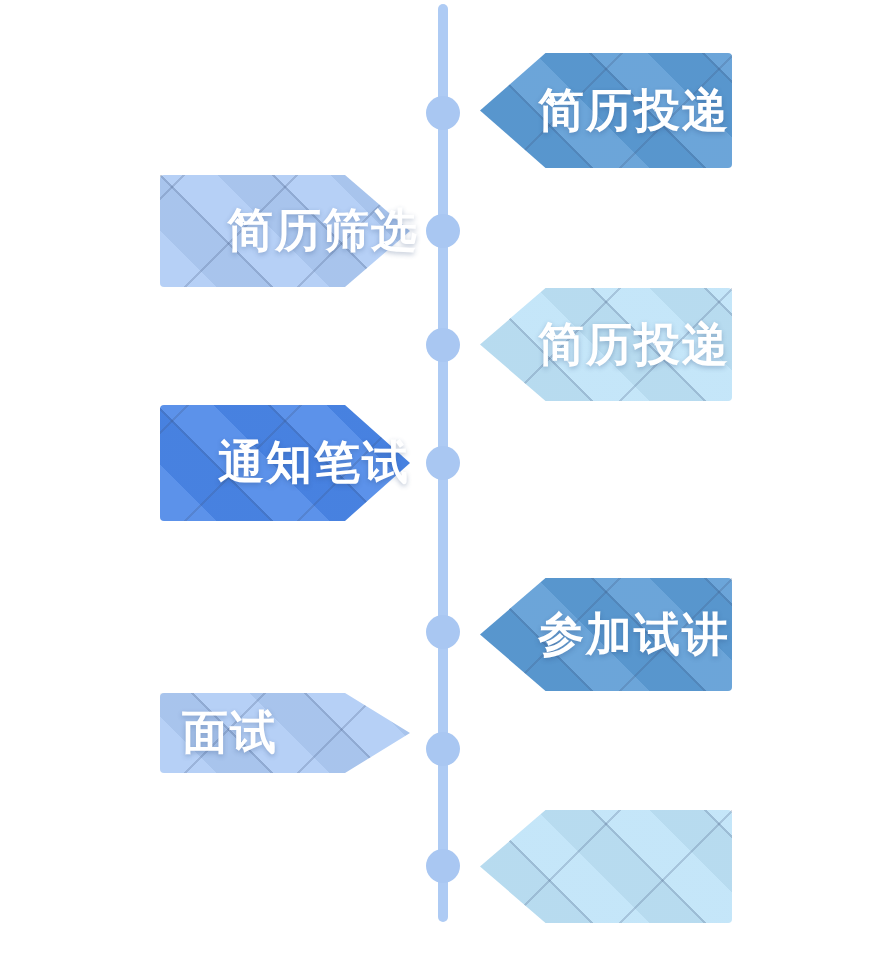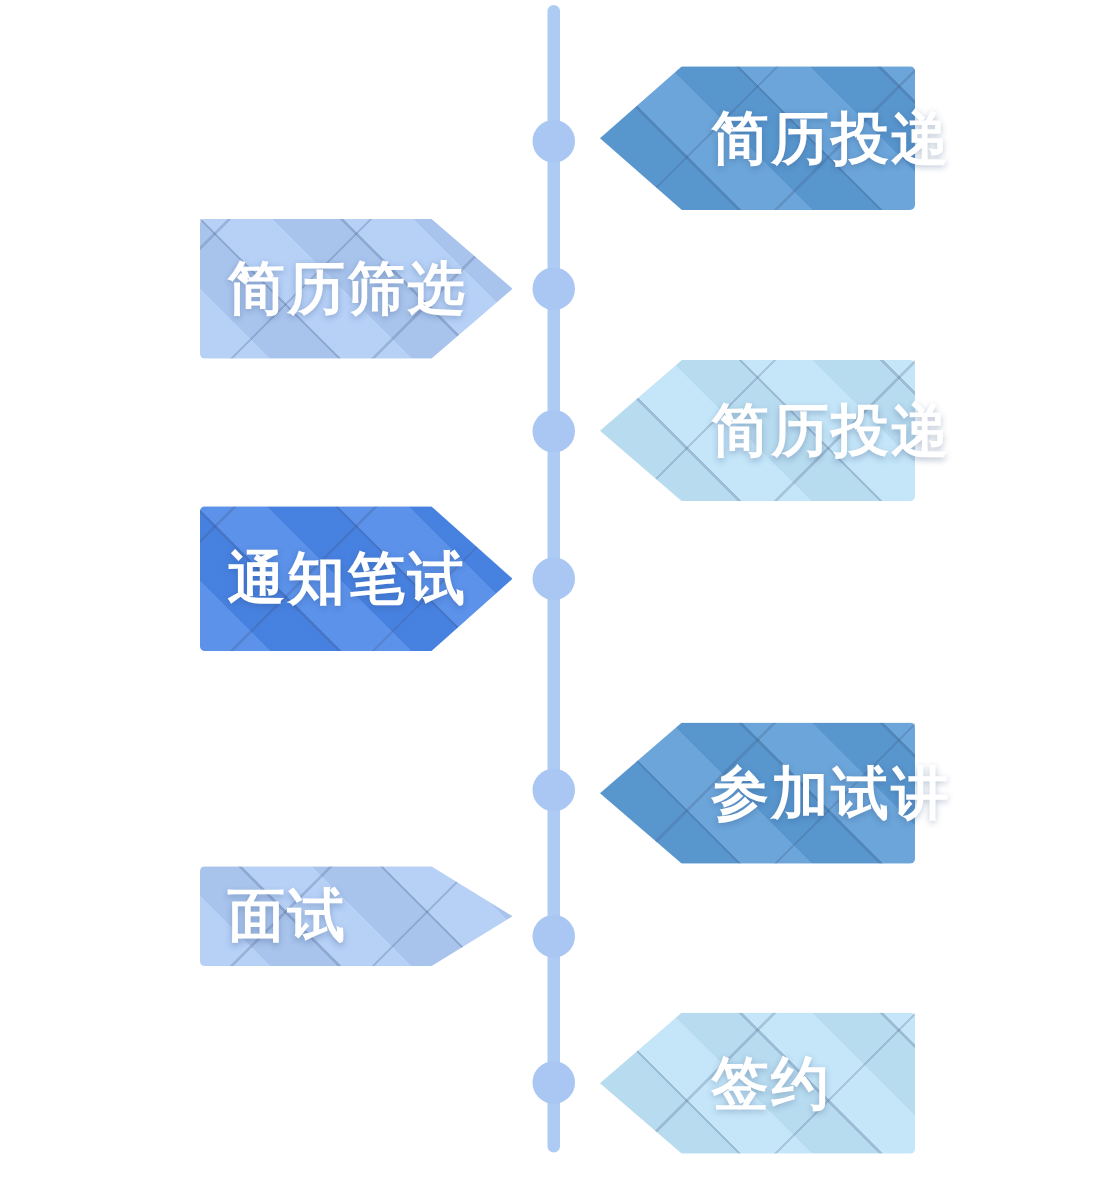--- a/index.html
+++ b/index.html
@@ -88,21 +88,21 @@
     z-index: 2;
     color: #ffffff;
     font-size: 46px;
     font-weight: bold;
     letter-spacing: 2px;
     white-space: nowrap;
     text-shadow: 0 2px 5px rgba(40,70,120,0.30);
     font-family: "DejaVu Sans", "Liberation Sans", sans-serif;
   }
   .step.point-right .step-label { margin-left: 22px; }
-  .step.point-left  .step-label { margin-left: 89px; }
+  .step.point-left  .step-label { margin-left: 58px; }
 </style>
 </head>
 <body>
 
 <div id="stage">
 
   <div class="timeline-axis"></div>
 
   <div id="dots">
       <div class="timeline-dot" style="top: 113px; left: 443px; background: rgb(169, 199, 242);"></div>
@@ -112,39 +112,38 @@
       <div class="timeline-dot" style="top: 632px; left: 443px; background: rgb(169, 199, 242);"></div>
       <div class="timeline-dot" style="top: 749px; left: 443px; background: rgb(169, 199, 242);"></div>
       <div class="timeline-dot" style="top: 866px; left: 443px; background: rgb(169, 199, 242);"></div>
     </div>
 
   <div id="steps">
       <div class="step point-left" style="left: 480px; top: 53px; width: 252px; height: 115px;">
         <div class="step-shape" style="background: rgb(91, 155, 213);"></div>
         <div class="step-label">简历投递</div>
       </div>
-      <div class="step point-right" style="left: 160px; top: 175px; width: 250px; height: 112px;">
+      <div class="step point-right" style="left: 160px; top: 175px; width: 250px; height: 112px; padding-left: 45px;">
         <div class="step-shape" style="background: rgb(174, 203, 245);"></div>
         <div class="step-label">简历筛选</div>
       </div>
       <div class="step point-left" style="left: 480px; top: 288px; width: 252px; height: 113px;">
         <div class="step-shape" style="background: rgb(190, 227, 248);"></div>
         <div class="step-label">简历投递</div>
       </div>
-      <div class="step point-right" style="left: 160px; top: 405px; width: 250px; height: 116px;">
+      <div class="step point-right" style="left: 160px; top: 405px; width: 250px; height: 116px; justify-content: flex-end;">
         <div class="step-shape" style="background: rgb(74, 134, 232);"></div>
         <div class="step-label">通知笔试</div>
       </div>
       <div class="step point-left" style="left: 480px; top: 578px; width: 252px; height: 113px; align-items: center;">
         <div class="step-shape" style="background: rgb(91, 155, 213);"></div>
         <div class="step-label">参加试讲</div>
       </div>
       <div class="step point-right" style="left: 160px; top: 693px; width: 250px; height: 80px;">
         <div class="step-shape" style="background: rgb(174, 203, 245);"></div>
         <div class="step-label">面试</div>
       </div>
       <div class="step point-left" style="left: 480px; top: 810px; width: 252px; height: 113px;">
         <div class="step-shape" style="background: rgb(190, 227, 248);"></div>
-        <div class="step-label">签约</div>
       </div>
     </div>
 
 </div>
 
 </body></html>

